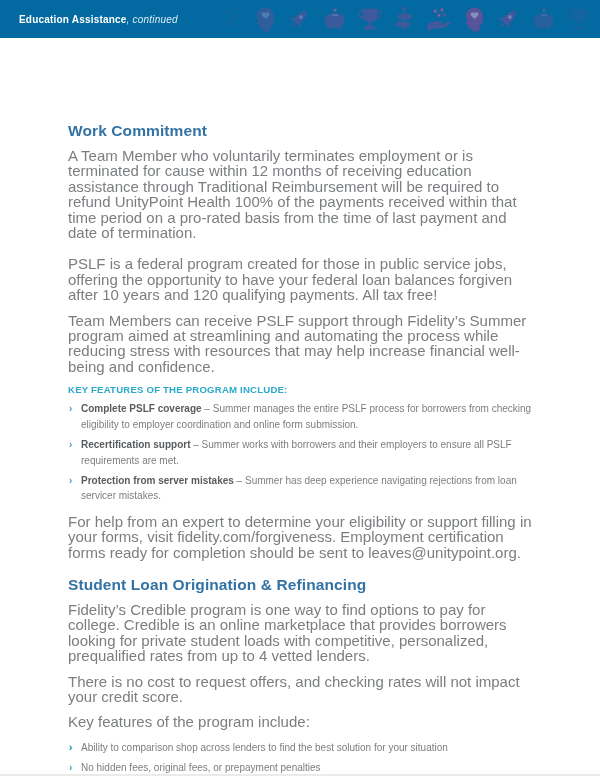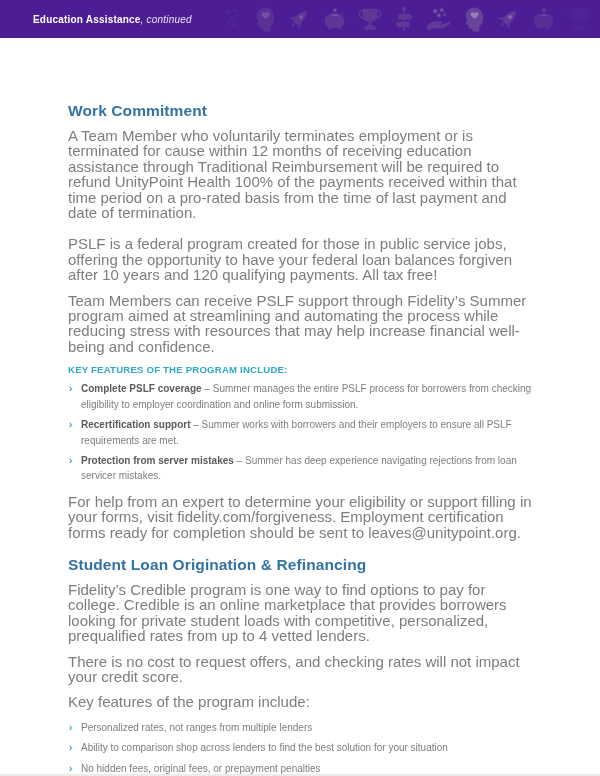--- a/index.html
+++ b/index.html
@@ -1,31 +1,31 @@
 <!DOCTYPE html>
 <html><head>
 <meta charset="utf-8">
 <style>
   * { box-sizing: border-box; }
   html, body { margin: 0; padding: 0; background: #ffffff; }
   body { font-family: "Liberation Sans", sans-serif; }
   .page { width: 600px; height: 776px; position: relative; background: #ffffff; overflow: hidden; }
 
   
-  .topbar { height: 38px; background: #4c1d95; display: flex; align-items: center;
-            justify-content: space-between; padding: 0 8px 0 33px; }
+  .topbar { height: 38px; background: #0369a1; display: flex; align-items: center;
+            justify-content: space-between; padding: 0 8px 0 19px; }
   .topbar-title { color: #ffffff; font-size: 10px; white-space: nowrap; letter-spacing: .2px; }
   .ht-bold { font-weight: bold; }
   .ht-italic { font-style: italic; color: rgba(255,255,255,.88); }
   .icon-row { display: flex; align-items: center; gap: 9px; }
   .icon-row span { display: block; line-height: 0; }
   .icon-row svg { display: block; }
 
   
-  .content { padding: 64px 67px 0 68px; }
+  .content { padding: 64px 67px 0 68px; margin-top: 20px; }
   section { margin-bottom: 16px; }
   h2 { font-size: 15.5px; font-weight: 600; color: #3373a4; margin: 0 0 8px; letter-spacing: .1px; }
   p  { margin: 0 0 10px; font-size: 15px; line-height: 15.4px; color: #7b7e81; }
   h3.keyfeat { font-size: 9.6px; font-weight: bold; color: #2aa9c9; margin: 2px 0 6px; letter-spacing: .2px; }
   ul { list-style: none; margin: 0 0 10px; padding: 0; }
   li { position: relative; padding-left: 13px; font-size: 10px; line-height: 15.4px;
        color: #7b7e81; margin-bottom: 5px; }
   .chev { position: absolute; left: 1px; top: 0; color: #3f9fc0; font-weight: bold; }
   li strong { color: #595c5f; font-weight: bold; }
   .doc-link { color: #7b7e81; cursor: pointer; }
@@ -180,21 +180,21 @@
       </p>
     </section>
 
     <section>
       <h2>Student Loan Origination &amp; Refinancing</h2>
       <p>Fidelity’s Credible program is one way to find options to pay for college. Credible is an online marketplace that provides borrowers looking for private student loads with competitive, personalized, prequalified rates from up to 4 vetted lenders.</p>
       <p>There is no cost to request offers, and checking rates will not impact your credit score.</p>
       <p>Key features of the program include:</p>
       <ul>
         <li>
-          <span class="chev">›</span><span>Personalized rates, not ranges from multiple lenders</span>
+          <span class="chev">›</span>
         </li>
         <li>
           <span class="chev">›</span><span>Ability to comparison shop across lenders to find the best solution for your situation</span>
         </li>
         <li>
           <span class="chev">›</span><span>No hidden fees, original fees, or prepayment penalties</span>
         </li>
         <li>
           <span class="chev">›</span>
         </li>

